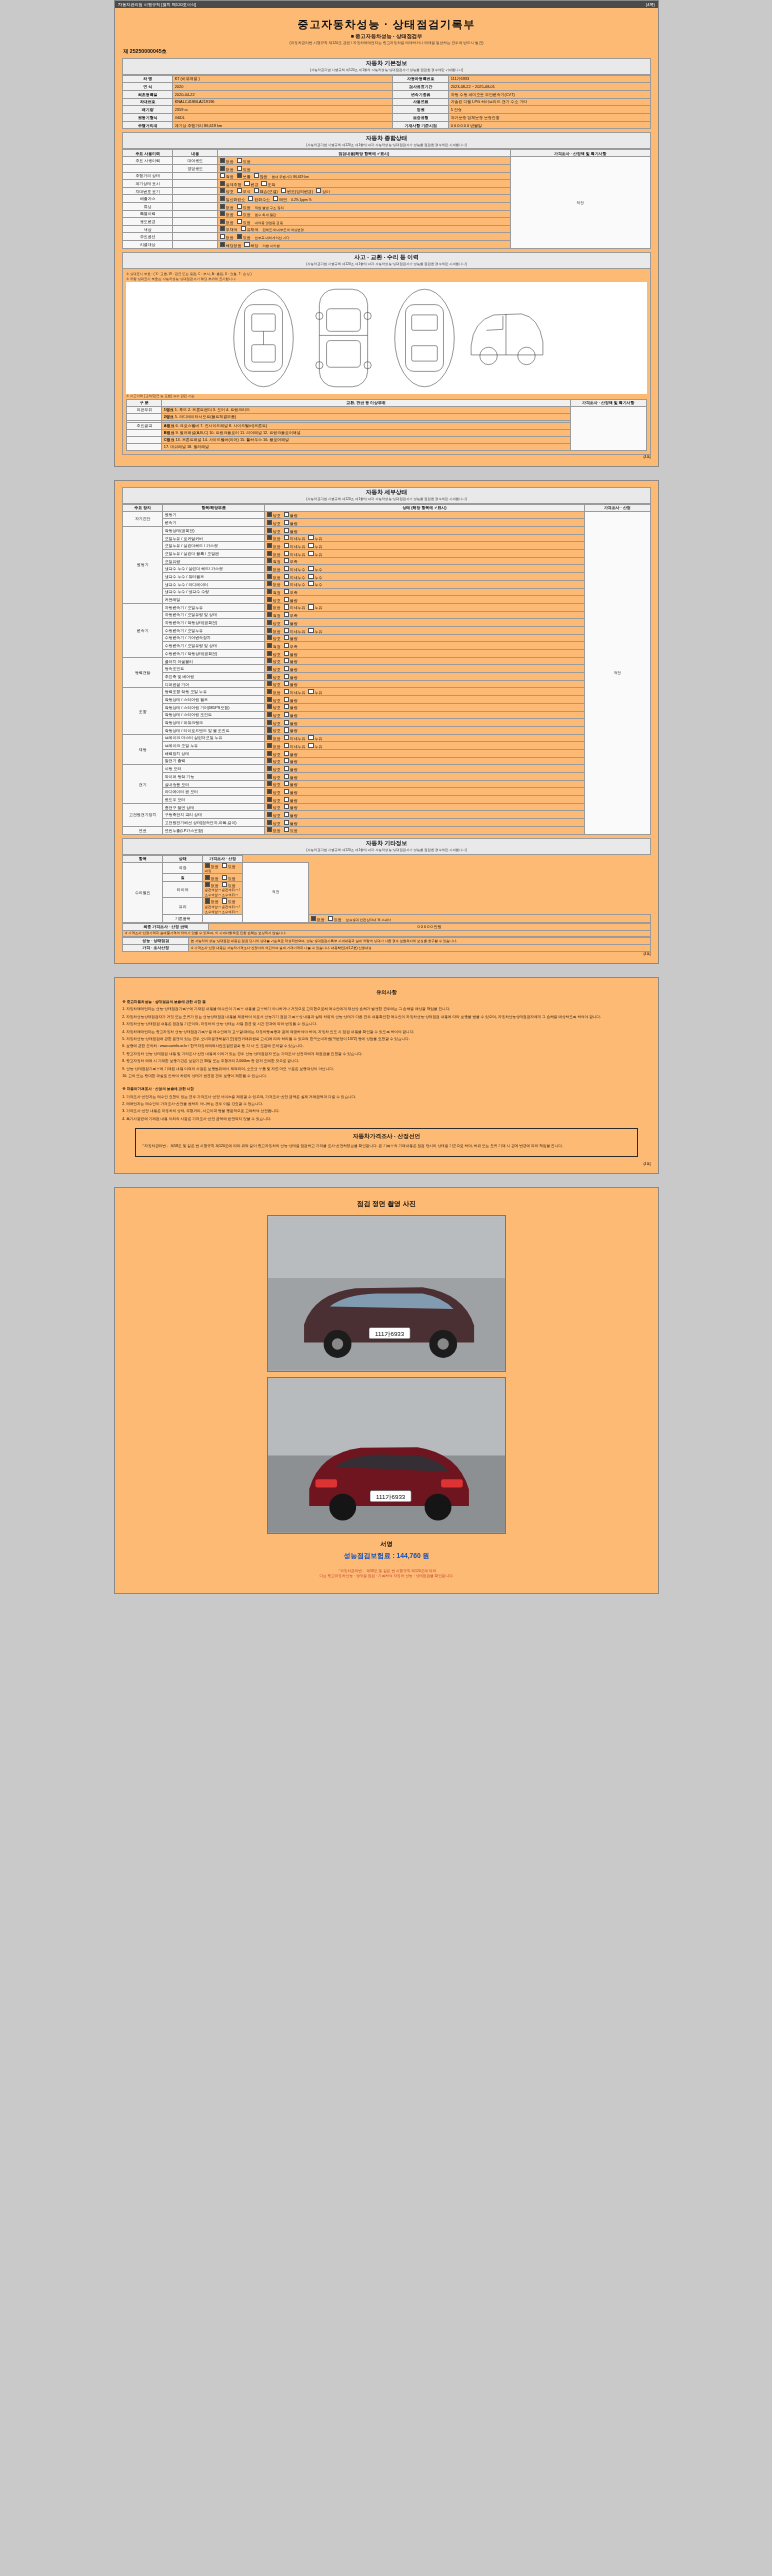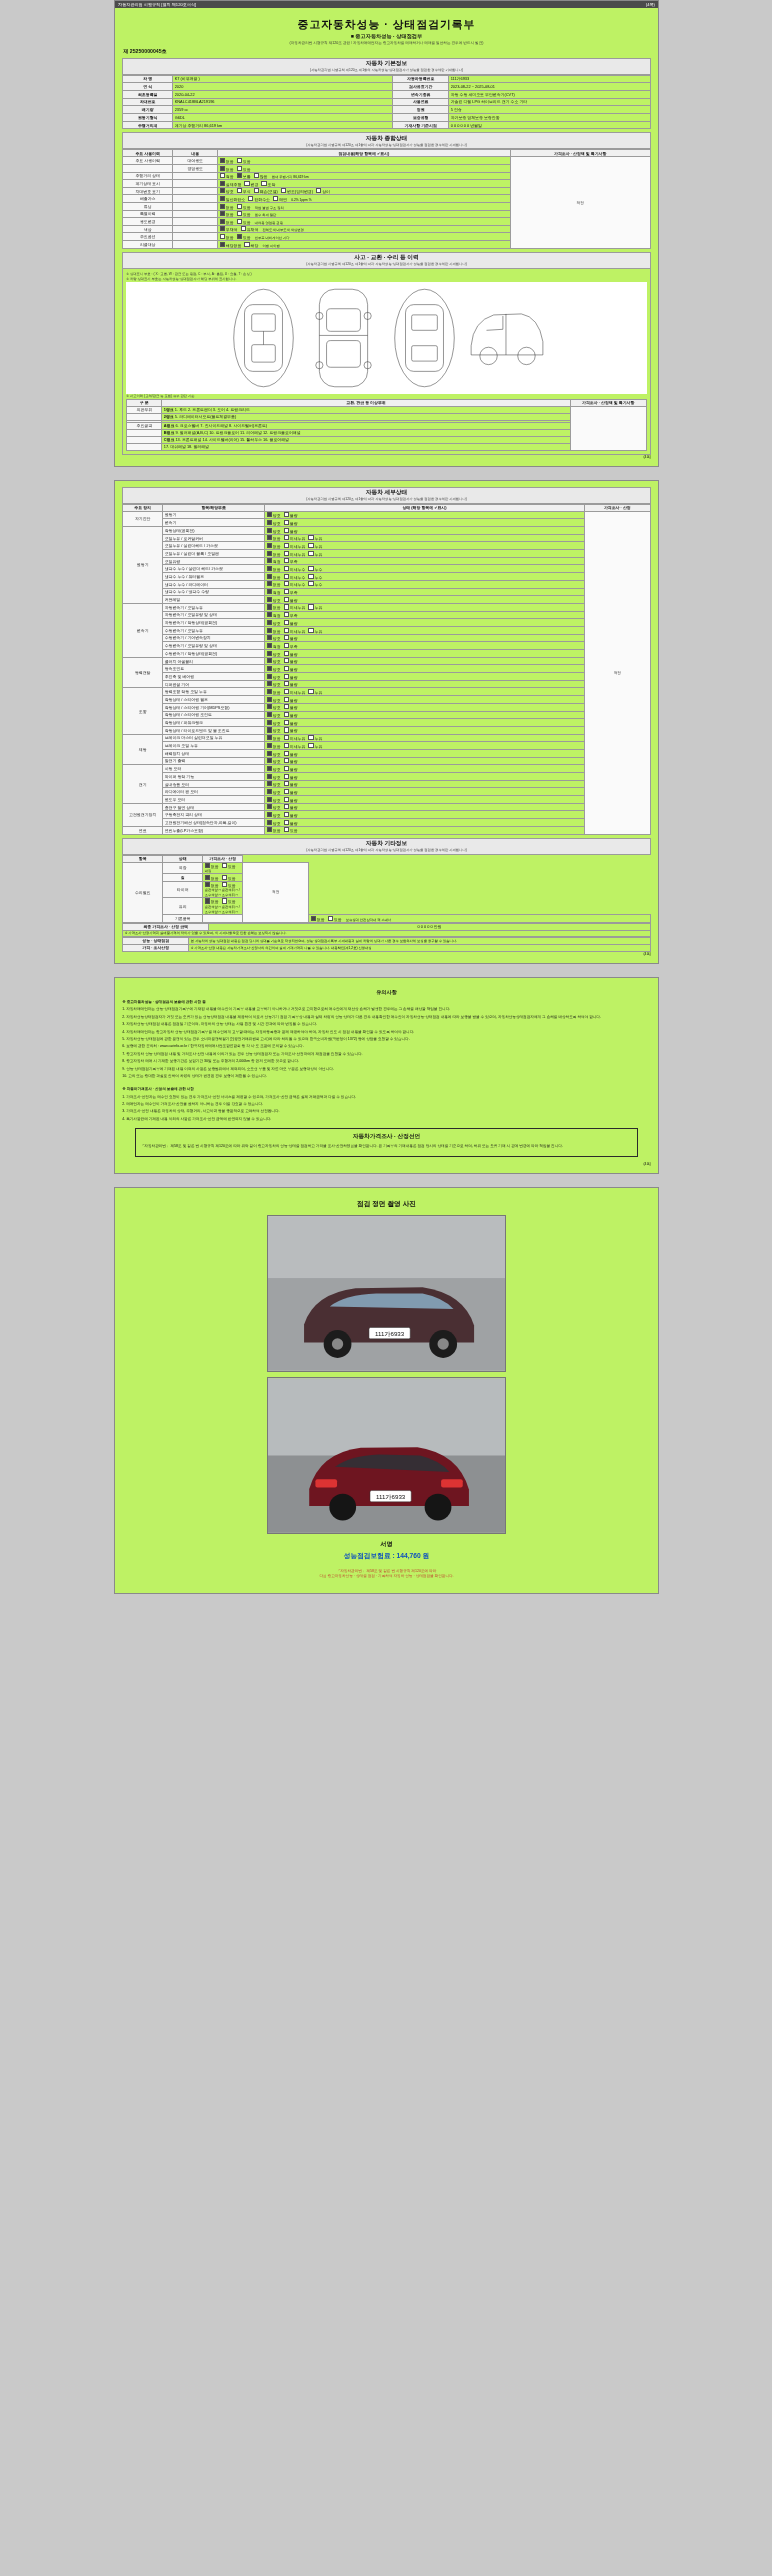--- a/index.html
+++ b/index.html
@@ -1,18 +1,18 @@
 <!DOCTYPE html>
 <html style="font-size:8.2px"><head>
 <meta charset="utf-8">
 <style>
   html,body{margin:0;padding:0;background:#c9c9c9;}
   body{font-family:"Liberation Sans","DejaVu Sans",sans-serif;font-size:4.6px;color:#111;}
   .page{width:773px;margin:0 auto;position:relative;}
-  .sheet{background:#bef264;border:0.5px solid #8a8a8a;margin:0 auto 13.4px auto;width:545px;box-sizing:border-box;padding:0;}
+  .sheet{background:#fdba74;border:0.5px solid #8a8a8a;margin:0 auto 13.4px auto;width:545px;box-sizing:border-box;padding:0;}
   .sheet-inner{padding:5.2px 7.2px 7.2px 7.2px;}
   .topbar{background:#4b4b4b;color:#fff;font-size:4.1px;padding:1px 3.1px;display:flex;justify-content:space-between;}
   .doc-title{text-align:center;font-size:10.8px;font-weight:bold;letter-spacing:1px;margin:5.2px 0 1px 0;}
   .doc-sub{text-align:center;font-size:5.2px;font-weight:bold;margin-bottom:1px;}
   .doc-sub2{text-align:center;font-size:3.6px;color:#333;margin-bottom:3.1px;}
   .docnum{font-size:5.2px;font-weight:bold;margin:2.1px 0 2.1px 1px;}
   .band{background:#e9e9e9;border:0.5px solid #9b9b9b;text-align:center;font-weight:bold;font-size:5.7px;padding:1.5px 0;}
   .band .sm{display:block;font-size:3.3px;font-weight:normal;color:#333;}
   table{border-collapse:collapse;width:100%;}
   td,th{border:0.5px solid #9b9b9b;padding:0.5px 1.5px;font-size:3.9px;vertical-align:middle;}

